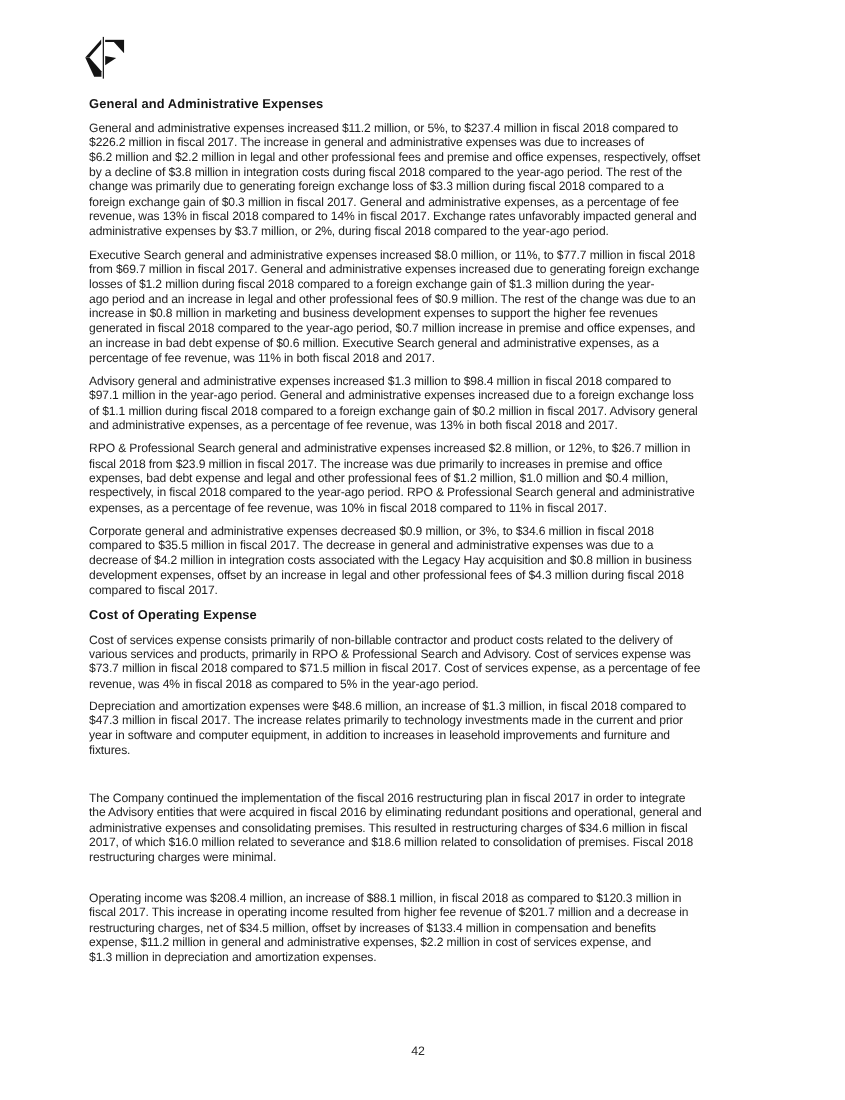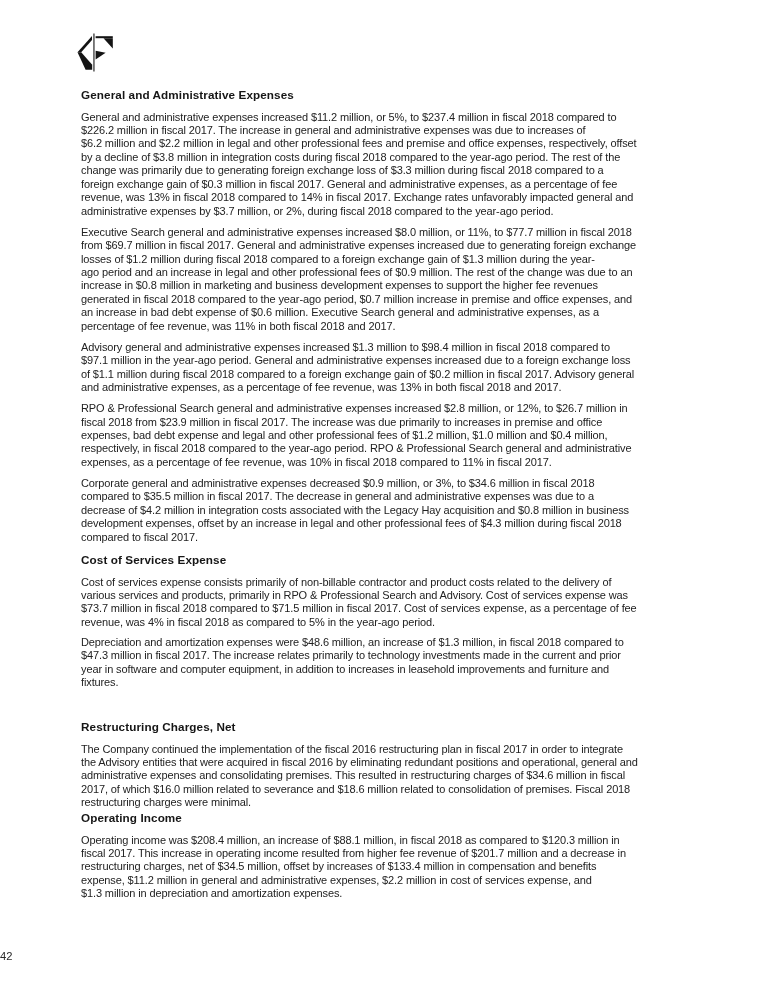--- a/index.html
+++ b/index.html
@@ -47,20 +47,21 @@
     margin: 0 0 7.5px 0;
     white-space: pre;
     letter-spacing: -0.12px;
     color: #222222;
   }
   .footer {
     position: absolute;
     left: 0;
     top: 950px;
     width: 760px;
+    text-align: center;
     font-size: 11.2px;
     color: #2a2a2a;
   }
 </style>
 </head>
 <body>
 
 <div class="page">
 
   <svg class="logo" viewBox="0 0 43 39" aria-hidden="true">
@@ -106,45 +107,43 @@
 respectively, in fiscal 2018 compared to the year-ago period. RPO &amp; Professional Search general and administrative
 expenses, as a percentage of fee revenue, was 10% in fiscal 2018 compared to 11% in fiscal 2017.</p>
     <p class="para">Corporate general and administrative expenses decreased $0.9 million, or 3%, to $34.6 million in fiscal 2018
 compared to $35.5 million in fiscal 2017. The decrease in general and administrative expenses was due to a
 decrease of $4.2 million in integration costs associated with the Legacy Hay acquisition and $0.8 million in business
 development expenses, offset by an increase in legal and other professional fees of $4.3 million during fiscal 2018
 compared to fiscal 2017.</p>
   </div>
 
   <div class="section sec-2">
-    <h3 class="heading">Cost of Services Expense</h3>
+    <h3 class="heading">Cost of Operating Expense</h3>
     <p class="para">Cost of services expense consists primarily of non-billable contractor and product costs related to the delivery of
 various services and products, primarily in RPO &amp; Professional Search and Advisory. Cost of services expense was
 $73.7 million in fiscal 2018 compared to $71.5 million in fiscal 2017. Cost of services expense, as a percentage of fee
 revenue, was 4% in fiscal 2018 as compared to 5% in the year-ago period.</p>
   </div>
 
   <div class="section sec-3">
     <p class="para">Depreciation and amortization expenses were $48.6 million, an increase of $1.3 million, in fiscal 2018 compared to
 $47.3 million in fiscal 2017. The increase relates primarily to technology investments made in the current and prior
 year in software and computer equipment, in addition to increases in leasehold improvements and furniture and
 fixtures.</p>
   </div>
 
   <div class="section sec-4">
-    <h3 class="heading">Restructuring Charges, Net</h3>
     <p class="para">The Company continued the implementation of the fiscal 2016 restructuring plan in fiscal 2017 in order to integrate
 the Advisory entities that were acquired in fiscal 2016 by eliminating redundant positions and operational, general and
 administrative expenses and consolidating premises. This resulted in restructuring charges of $34.6 million in fiscal
 2017, of which $16.0 million related to severance and $18.6 million related to consolidation of premises. Fiscal 2018
 restructuring charges were minimal.</p>
   </div>
 
   <div class="section sec-5">
-    <h3 class="heading">Operating Income</h3>
     <p class="para">Operating income was $208.4 million, an increase of $88.1 million, in fiscal 2018 as compared to $120.3 million in
 fiscal 2017. This increase in operating income resulted from higher fee revenue of $201.7 million and a decrease in
 restructuring charges, net of $34.5 million, offset by increases of $133.4 million in compensation and benefits
 expense, $11.2 million in general and administrative expenses, $2.2 million in cost of services expense, and
 $1.3 million in depreciation and amortization expenses.</p>
   </div>
 
   <div class="footer">42</div>
 
 </div>

